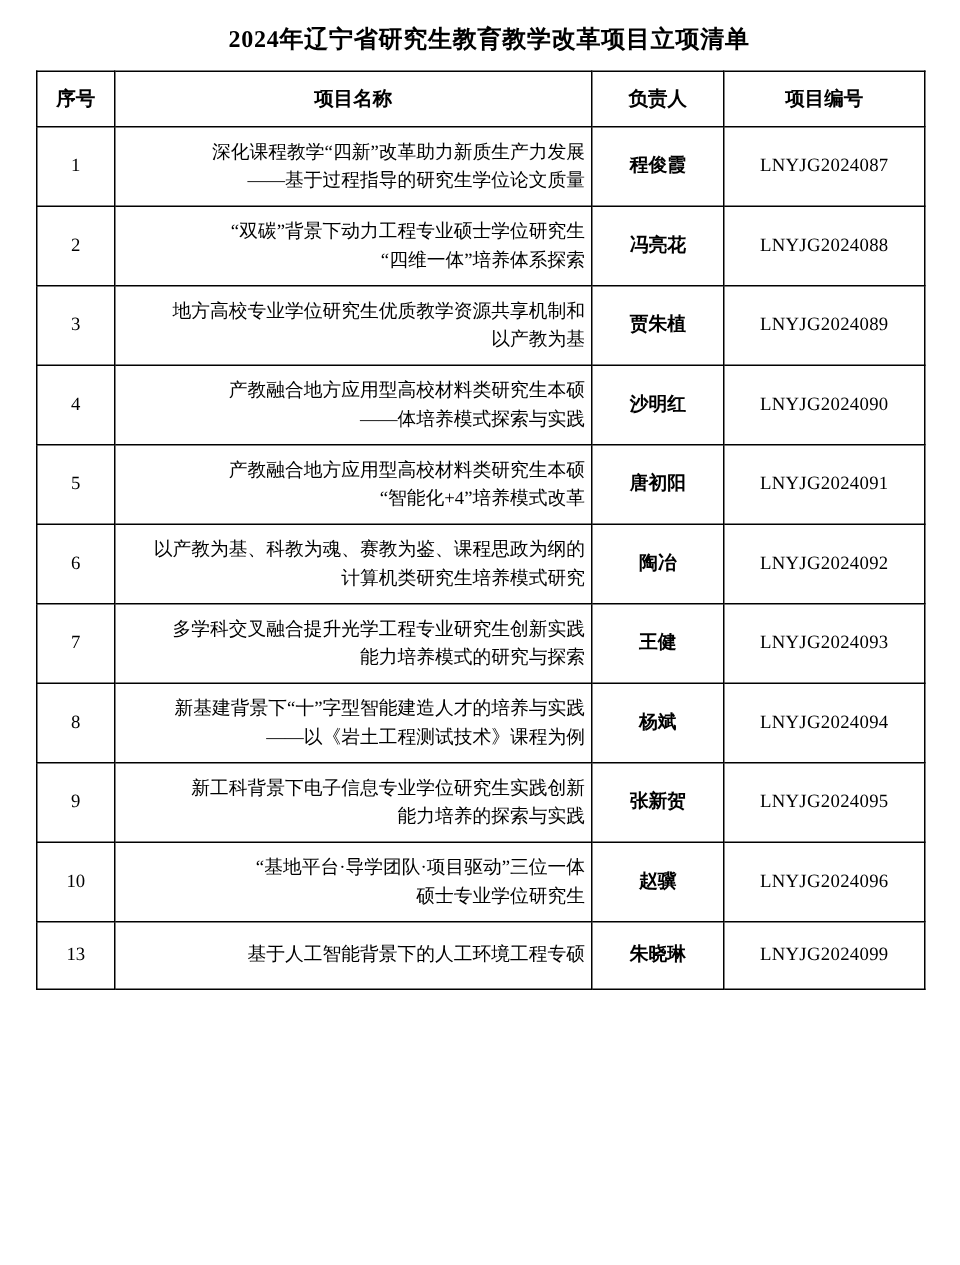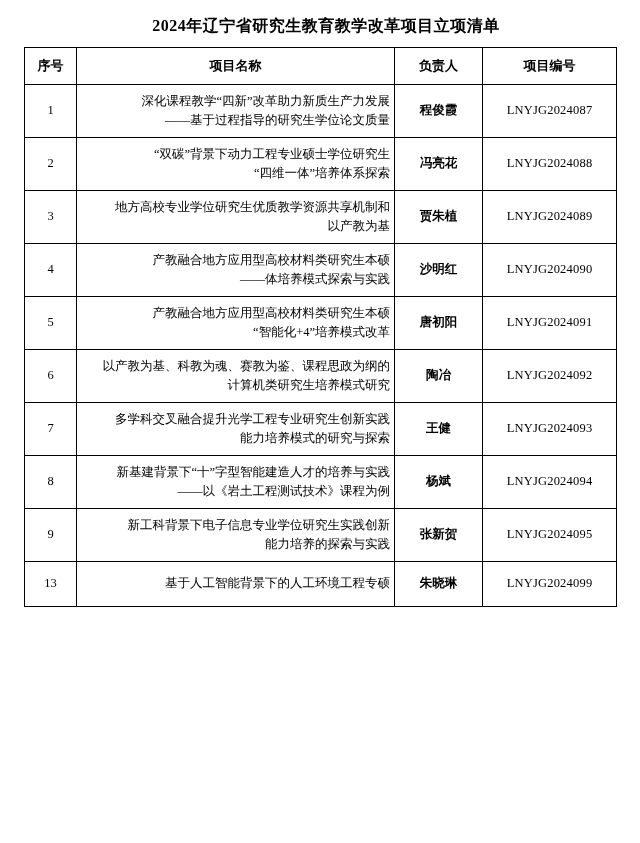--- a/index.html
+++ b/index.html
@@ -183,20 +183,29 @@
       <tr class="r1">
         <td class="seq">9</td>
         <td class="name">
           <span class="l1">新工科背景下电子信息专业学位研究生实践创新</span>
           <span class="l2">能力培养的探索与实践</span>
         </td>
         <td class="lead">张新贺</td>
         <td class="code">LNYJG2024095</td>
       </tr>
 
+      <tr class="r1">
+        <td class="seq">10</td>
+        <td class="name">
+          <span class="l1">“基地平台·导学团队·项目驱动”三位一体</span>
+          <span class="l2">硕士专业学位研究生</span>
+        </td>
+        <td class="lead">赵骥</td>
+        <td class="code">LNYJG2024096</td>
+      </tr>
 
 
 
       <tr class="single">
         <td class="seq">13</td>
         <td class="name">
           <span class="l1">基于人工智能背景下的人工环境工程专硕</span>
         </td>
         <td class="lead">朱晓琳</td>
         <td class="code">LNYJG2024099</td>

